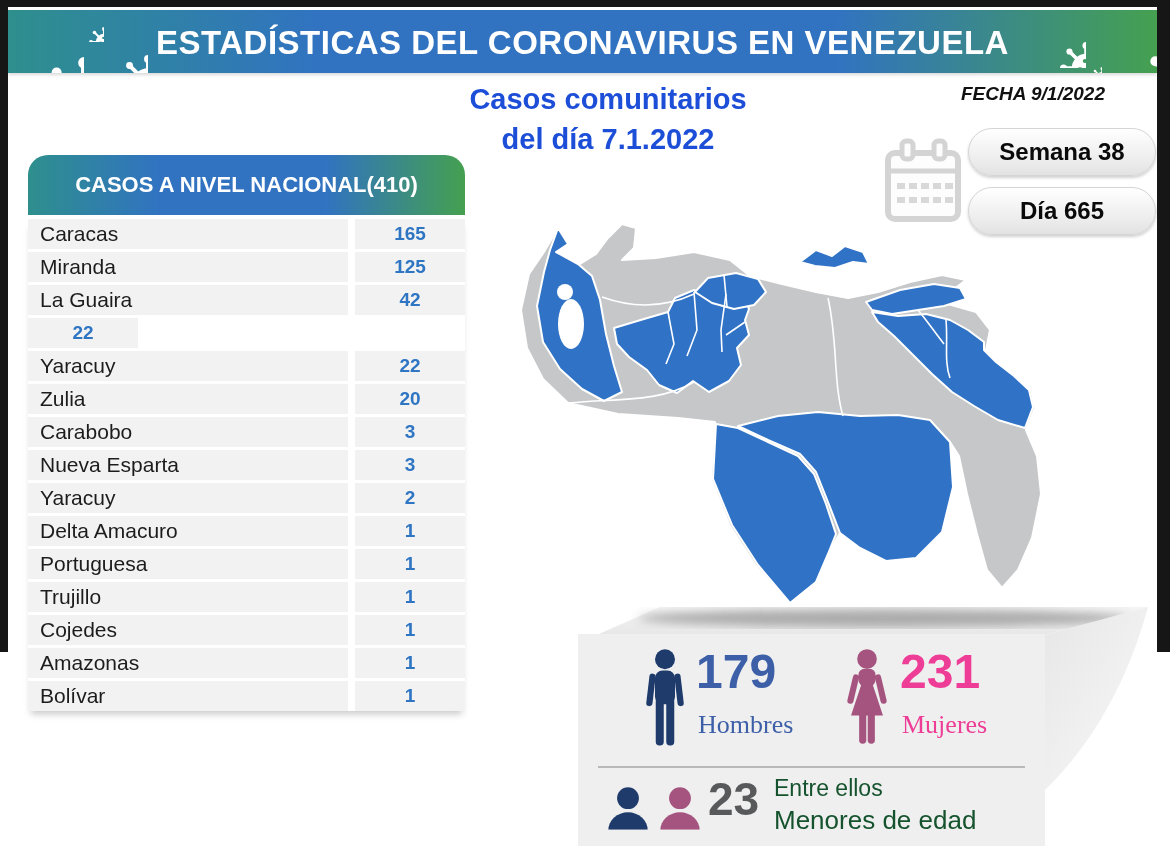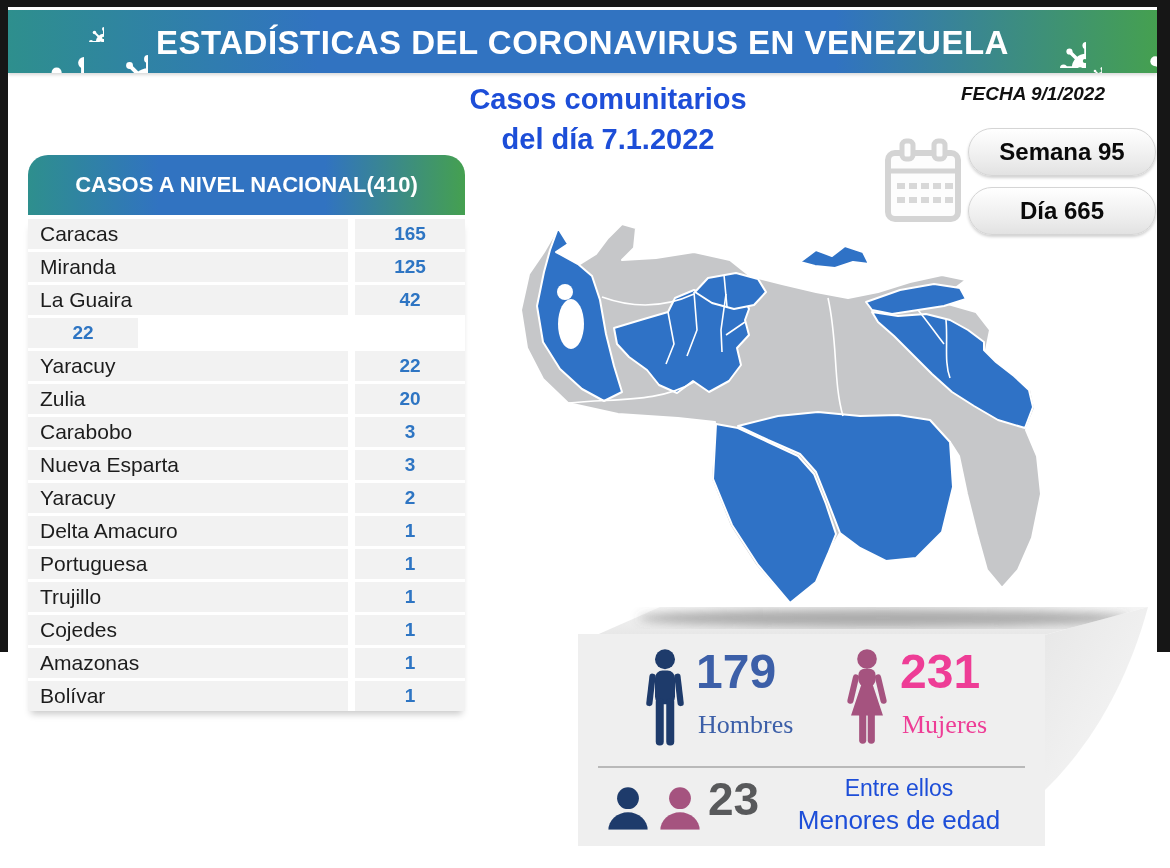--- a/index.html
+++ b/index.html
@@ -46,21 +46,21 @@
 
   
   .panel { position:absolute; left:570px; top:627px; width:467px; height:212px; background:#efefef; }
   .panel .num { position:absolute; font-weight:bold; font-size:48px; }
   .panel .lbl { position:absolute; font-size:26px;font-family:Liberation Serif, serif; }
   .men-color   { color:#3c5fa8; }
   .women-color { color:#ee3d96; }
   .icon-abs { position:absolute; }
   .divider { position:absolute; left:20px; right:20px; top:132px; height:2px; background:#b9b9b9; }
   .minors-num { position:absolute; left:130px; top:138px; font-size:46px; font-weight:bold; color:#58595b; }
-  .minors-text { position:absolute; left:196px; top:141px; width:250px; text-align:center; color:#1d4ed8; }
+  .minors-text { position:absolute; left:196px; top:141px; width:250px; color:#14532d; }
   .minors-text .l1 { font-size:23px; }
   .minors-text .l2 { font-size:26px; margin-top:3px; }
 </style>
 </head>
 <body>
 
 <div class="frame">
 <div class="page">
 
   <svg width="0" height="0" style="position:absolute">
@@ -160,21 +160,21 @@
           <rect x="53" y="48" width="8" height="6"></rect>
           <rect x="65" y="48" width="8" height="6"></rect>
       <rect x="17" y="62" width="8" height="6"></rect>
           <rect x="29" y="62" width="8" height="6"></rect>
           <rect x="41" y="62" width="8" height="6"></rect>
           <rect x="53" y="62" width="8" height="6"></rect>
           <rect x="65" y="62" width="8" height="6"></rect>
     </g>
   </svg>
 
-  <div class="pill week">Semana 95</div>
+  <div class="pill week">Semana 38</div>
   <div class="pill day">Día 665</div>
 
   <div class="table-wrap">
     <div class="table-head">
       <span>CASOS A NIVEL NACIONAL</span><span class="total">(410)</span>
     </div>
     <div class="trows">
       <div class="trow">
             <div class="tcell name">Caracas</div>
             <div class="tcell val">165</div>

